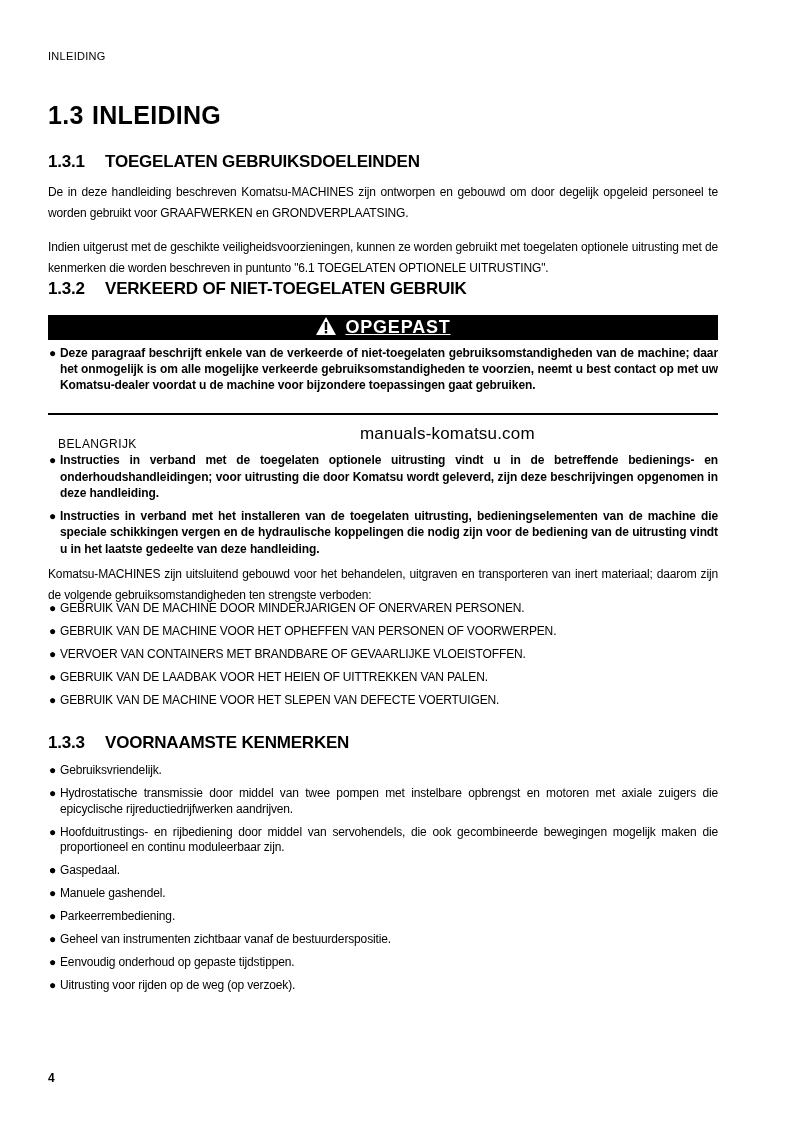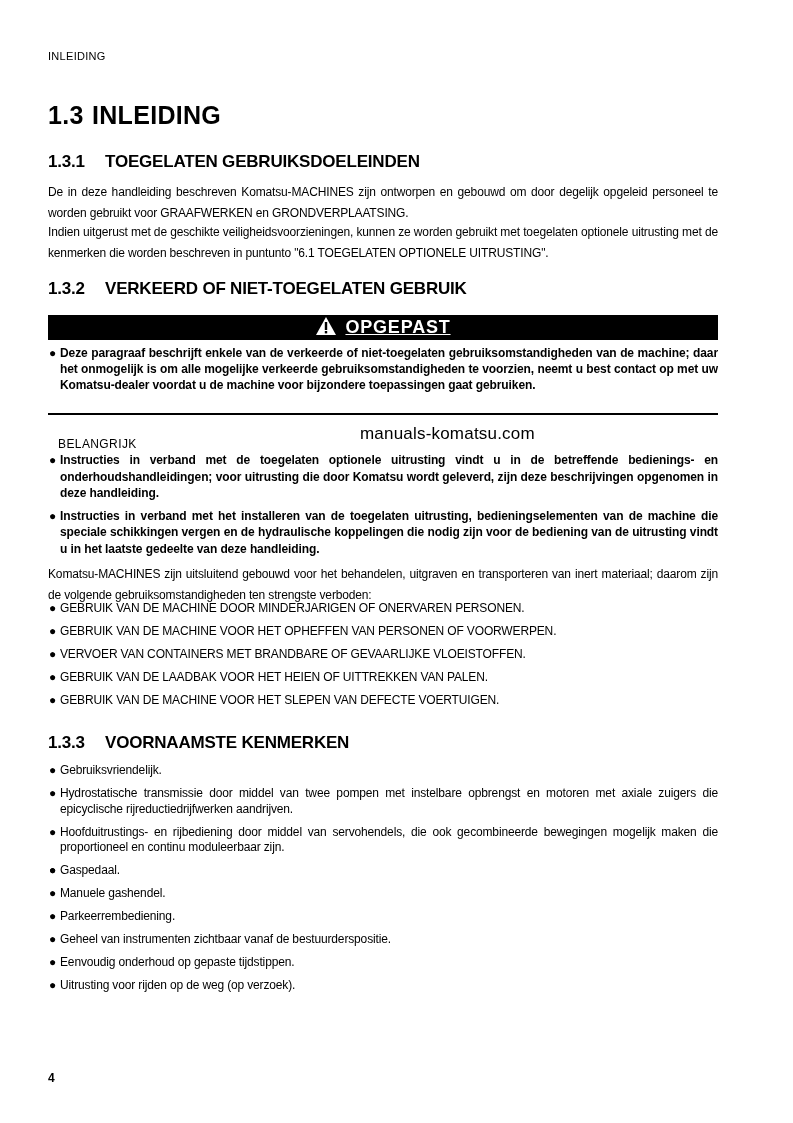--- a/index.html
+++ b/index.html
@@ -35,21 +35,21 @@
 <div class="abs running-header">INLEIDING</div>
 
 <div class="abs h1">
   <span class="num">1.3</span><span>INLEIDING</span>
 </div>
 
 <div class="abs h2" style="top:152px;">
   <span class="num">1.3.1</span><span>TOEGELATEN GEBRUIKSDOELEINDEN</span>
 </div>
 <div class="abs para" style="top:182px;">De in deze handleiding beschreven Komatsu-MACHINES zijn ontworpen en gebouwd om door degelijk opgeleid personeel te worden gebruikt voor GRAAFWERKEN en GRONDVERPLAATSING.</div>
-<div class="abs para" style="top:222px;">Indien uitgerust met de geschikte veiligheidsvoorzieningen, kunnen ze worden gebruikt met toegelaten optionele uitrusting met de kenmerken die worden beschreven in puntunto "6.1 TOEGELATEN OPTIONELE UITRUSTING".</div>
+<div class="abs para" style="top:237px;">Indien uitgerust met de geschikte veiligheidsvoorzieningen, kunnen ze worden gebruikt met toegelaten optionele uitrusting met de kenmerken die worden beschreven in puntunto "6.1 TOEGELATEN OPTIONELE UITRUSTING".</div>
 
 <div class="abs h2" style="top:279px;">
   <span class="num">1.3.2</span><span>VERKEERD OF NIET-TOEGELATEN GEBRUIK</span>
 </div>
 
 <div class="abs caution-bar">
   <span>
     <svg width="22" height="20" viewBox="0 0 22 20">
       <polygon points="11,1 21,19 1,19" fill="#ffffff"></polygon>
       <rect x="9.8" y="6" width="2.4" height="8" fill="#000"></rect>

